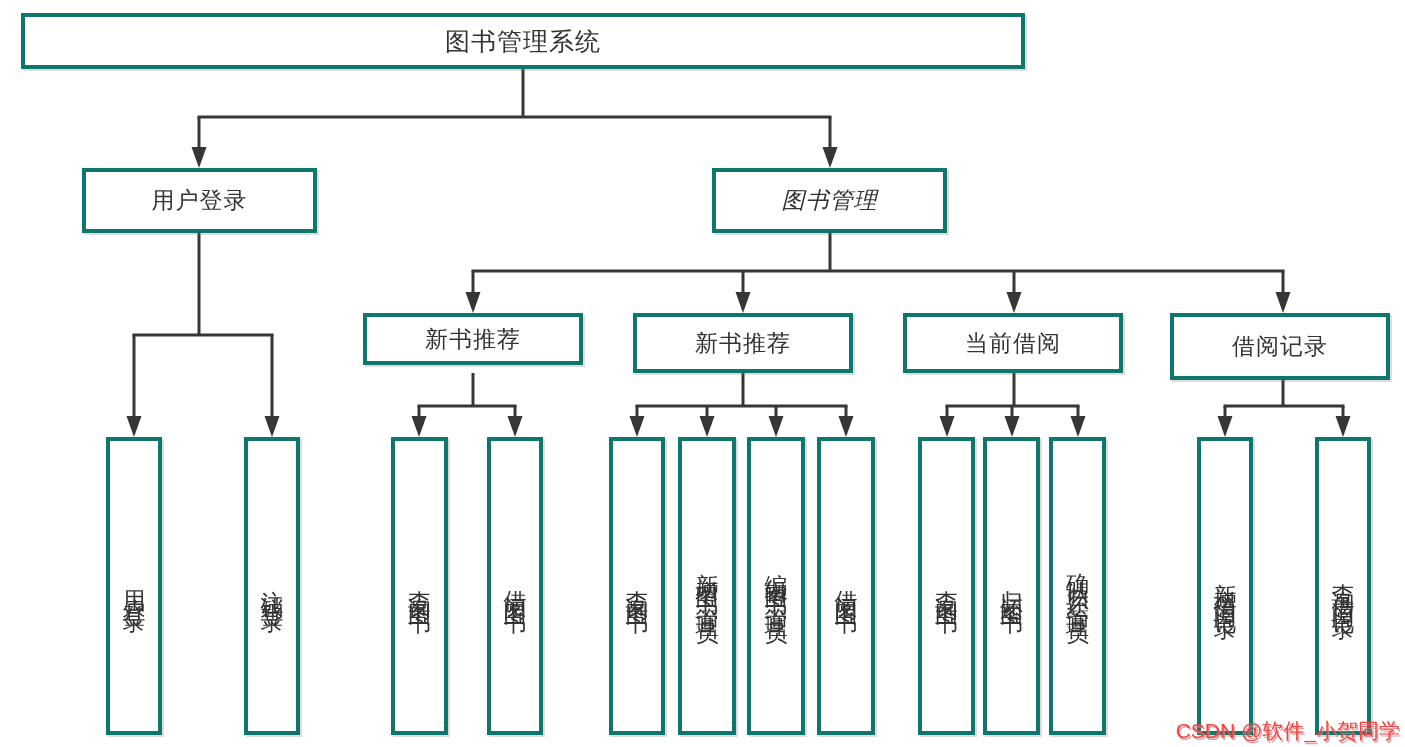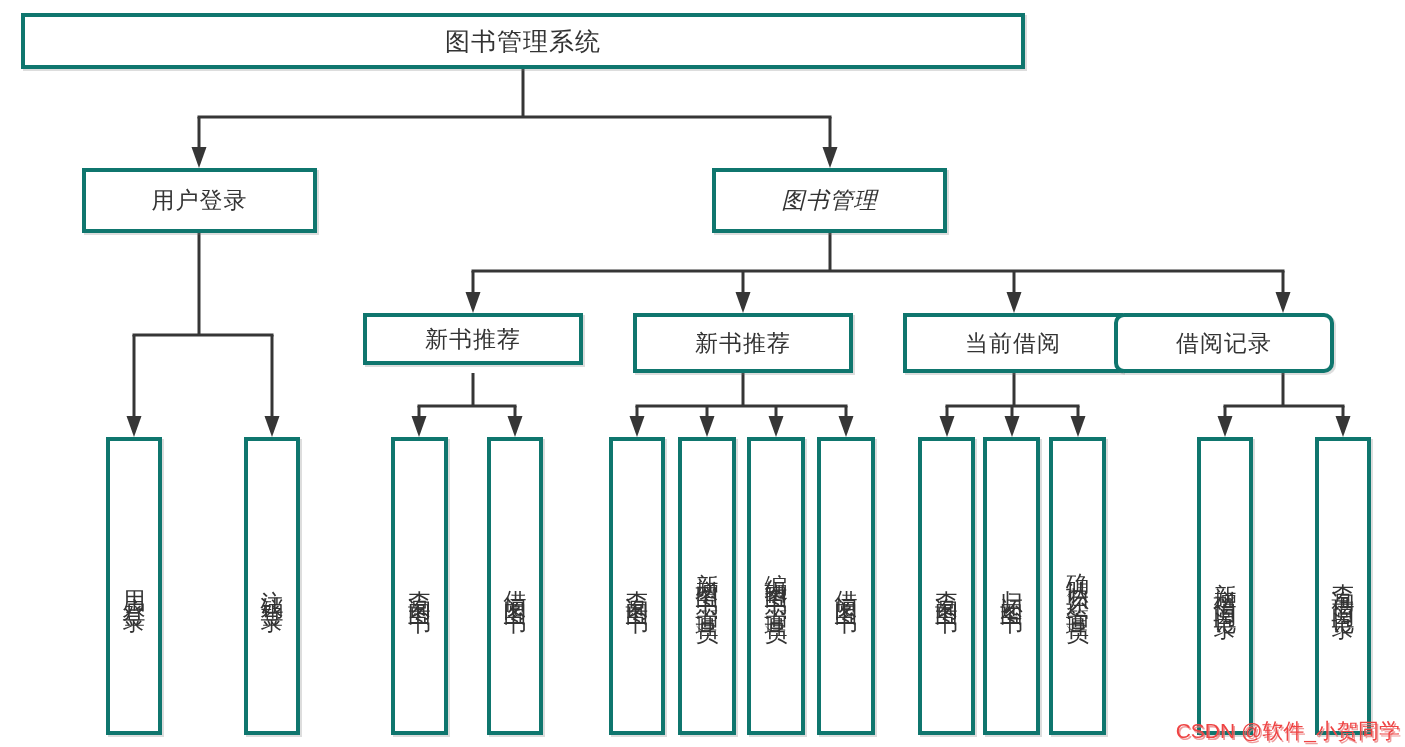--- a/index.html
+++ b/index.html
@@ -123,21 +123,21 @@
 
   <div class="box" style="left:363px;top:313px;width:220px;height:52px;">
     <span class="hlabel">新书推荐</span>
   </div>
   <div class="box" style="left:633px;top:313px;width:220px;height:60px;">
     <span class="hlabel">新书推荐</span>
   </div>
   <div class="box" style="left:903px;top:313px;width:220px;height:60px;text-align:center;">
     <span class="hlabel">当前借阅</span>
   </div>
-  <div class="box" style="left:1114px;top:313px;width:220px;height:60px;border-radius:10px;">
+  <div class="box" style="left:1170px;top:313px;width:220px;height:67px;">
     <span class="hlabel">借阅记录</span>
   </div>
 
   <div class="box" style="left:106px;top:437px;width:56px;height:298px;">
     <span class="vtext">用户登录</span>
   </div>
   <div class="box" style="left:244px;top:437px;width:56px;height:298px;">
     <span class="vtext">注销登录</span>
   </div>
 

